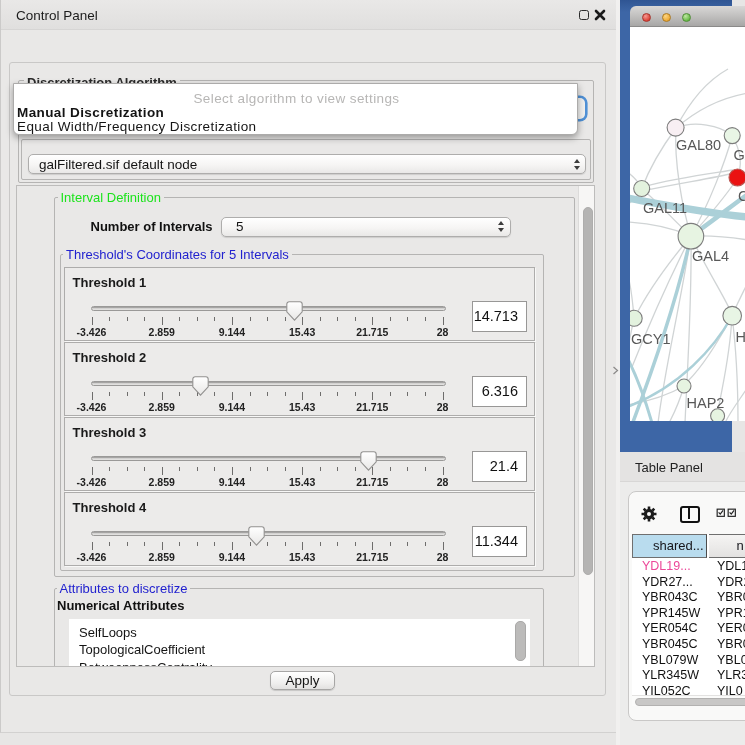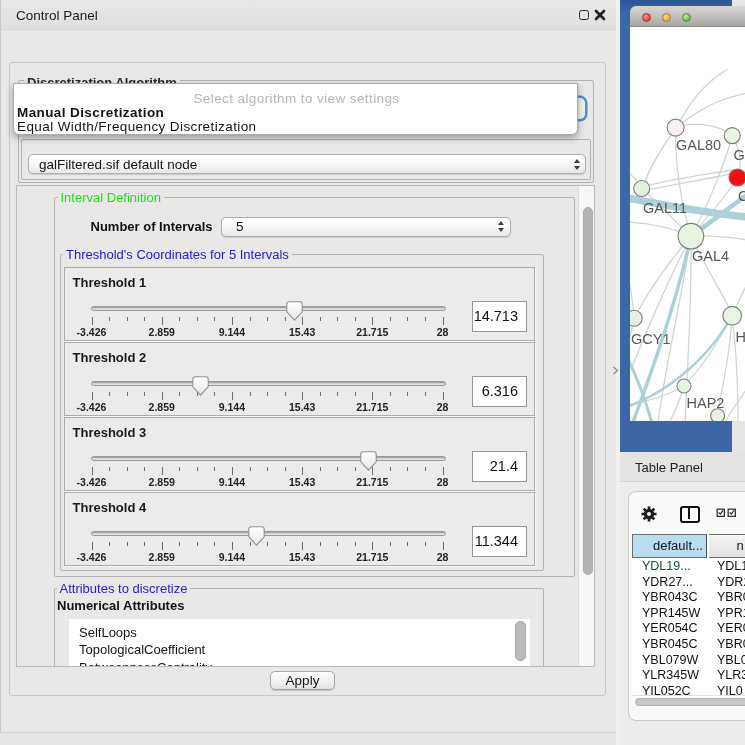--- a/index.html
+++ b/index.html
@@ -304,24 +304,24 @@
     </div>
 <svg class="abs" style="left:716px;top:508px;" width="9.5" height="9.5" viewBox="0 0 8 9">
       <rect x="0.6" y="1.1" width="6.8" height="6.8" fill="none" stroke="#222" stroke-width="1.1"></rect>
       <path d="M2 4.2 L3.5 5.8 L6.2 2.2" fill="none" stroke="#222" stroke-width="1.1"></path>
     </svg>
 <svg class="abs" style="left:727px;top:508px;" width="9.5" height="9.5" viewBox="0 0 8 9">
       <rect x="0.6" y="1.1" width="6.8" height="6.8" fill="none" stroke="#222" stroke-width="1.1"></rect>
       <path d="M2 4.2 L3.5 5.8 L6.2 2.2" fill="none" stroke="#222" stroke-width="1.1"></path>
     </svg>
 <div class="abs" style="left:632px;top:534px;width:113px;height:161px;background:#fff;"></div>
-<div class="abs" style="left:632px;top:534px;width:75px;height:24px;background:#b9dcee;border:1px solid #6f6f6f;border-right:1.6px solid #4c4c4c;font-size:13px;color:#15151a;line-height:22px;padding-left:20px;">default...</div>
+<div class="abs" style="left:632px;top:534px;width:75px;height:24px;background:#b9dcee;border:1px solid #6f6f6f;border-right:1.6px solid #4c4c4c;font-size:13px;color:#15151a;line-height:22px;padding-left:20px;">shared...</div>
 <div class="abs" style="left:708.5px;top:534px;width:37px;height:24px;background:linear-gradient(#f5f4f3,#e3e2e1);border-top:1px solid #6f6f6f;border-bottom:1px solid #6f6f6f;font-size:13px;color:#15151a;padding-left:28px;line-height:22px;">n</div>
 <div class="abs" style="left:632px;top:558px;width:113px;height:137px;overflow:hidden;background:#fff;">
-<div class="abs" style="left:10px;top:1.0px;font-size:12.5px;color:#14532d;">YDL19...</div>
+<div class="abs" style="left:10px;top:1.0px;font-size:12.5px;color:#ec4899;">YDL19...</div>
 <div class="abs" style="left:85px;top:1.0px;font-size:12.5px;color:#111;">YDL1</div>
 <div class="abs" style="left:10px;top:16.6px;font-size:12.5px;color:#111;">YDR27...</div>
 <div class="abs" style="left:85px;top:16.6px;font-size:12.5px;color:#111;">YDR2</div>
 <div class="abs" style="left:10px;top:32.2px;font-size:12.5px;color:#111;">YBR043C</div>
 <div class="abs" style="left:85px;top:32.2px;font-size:12.5px;color:#111;">YBR0</div>
 <div class="abs" style="left:10px;top:47.8px;font-size:12.5px;color:#111;">YPR145W</div>
 <div class="abs" style="left:85px;top:47.8px;font-size:12.5px;color:#111;">YPR1</div>
 <div class="abs" style="left:10px;top:63.4px;font-size:12.5px;color:#111;">YER054C</div>
 <div class="abs" style="left:85px;top:63.4px;font-size:12.5px;color:#111;">YER0</div>
 <div class="abs" style="left:10px;top:79.0px;font-size:12.5px;color:#111;">YBR045C</div>

